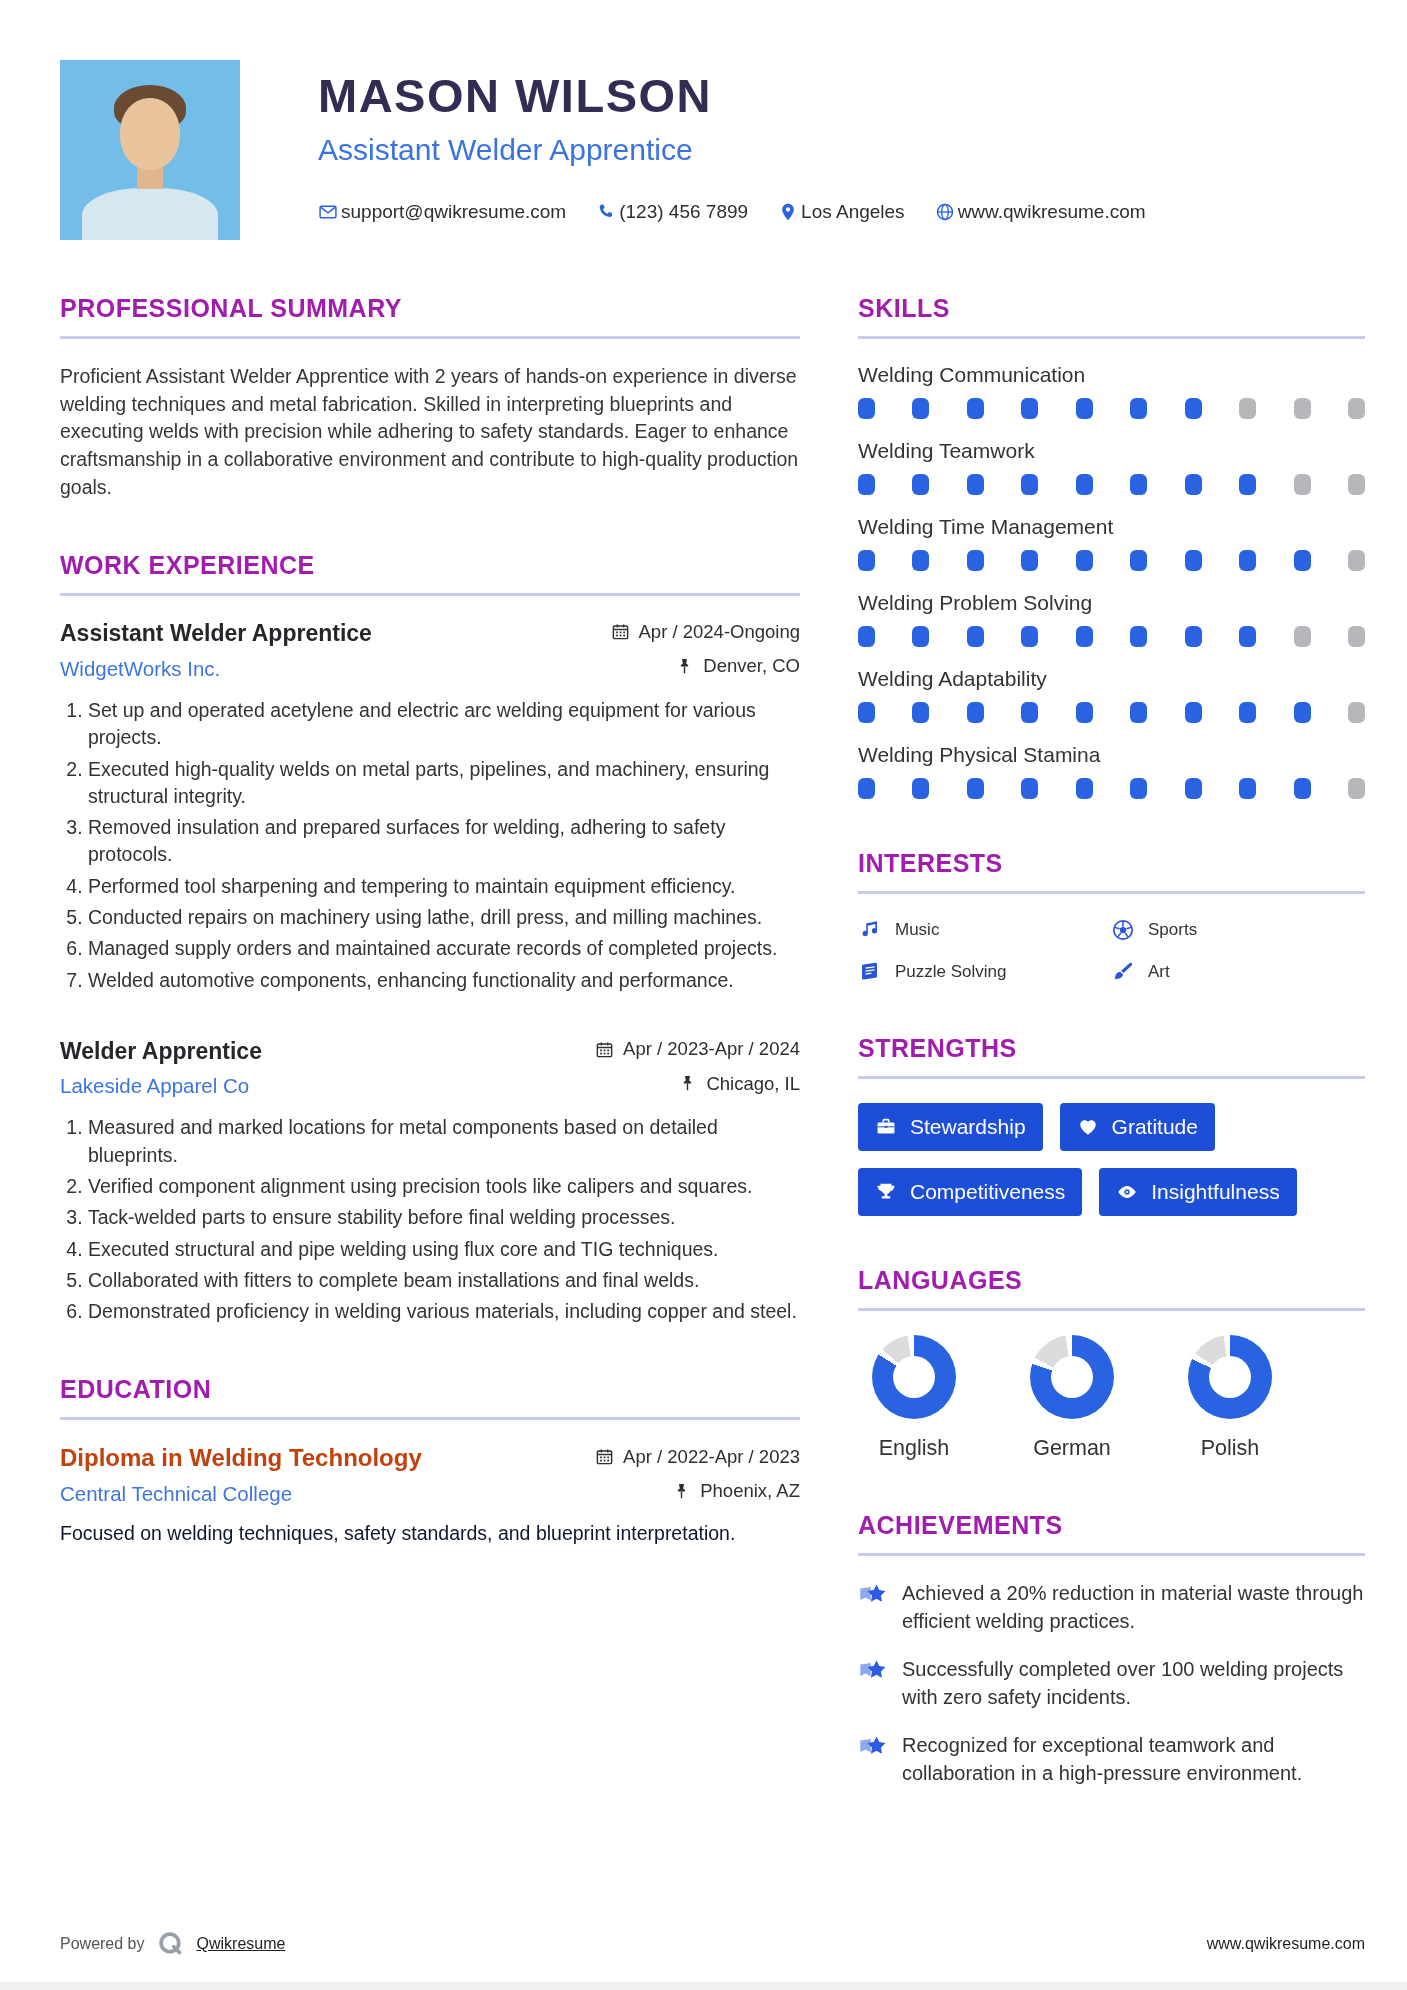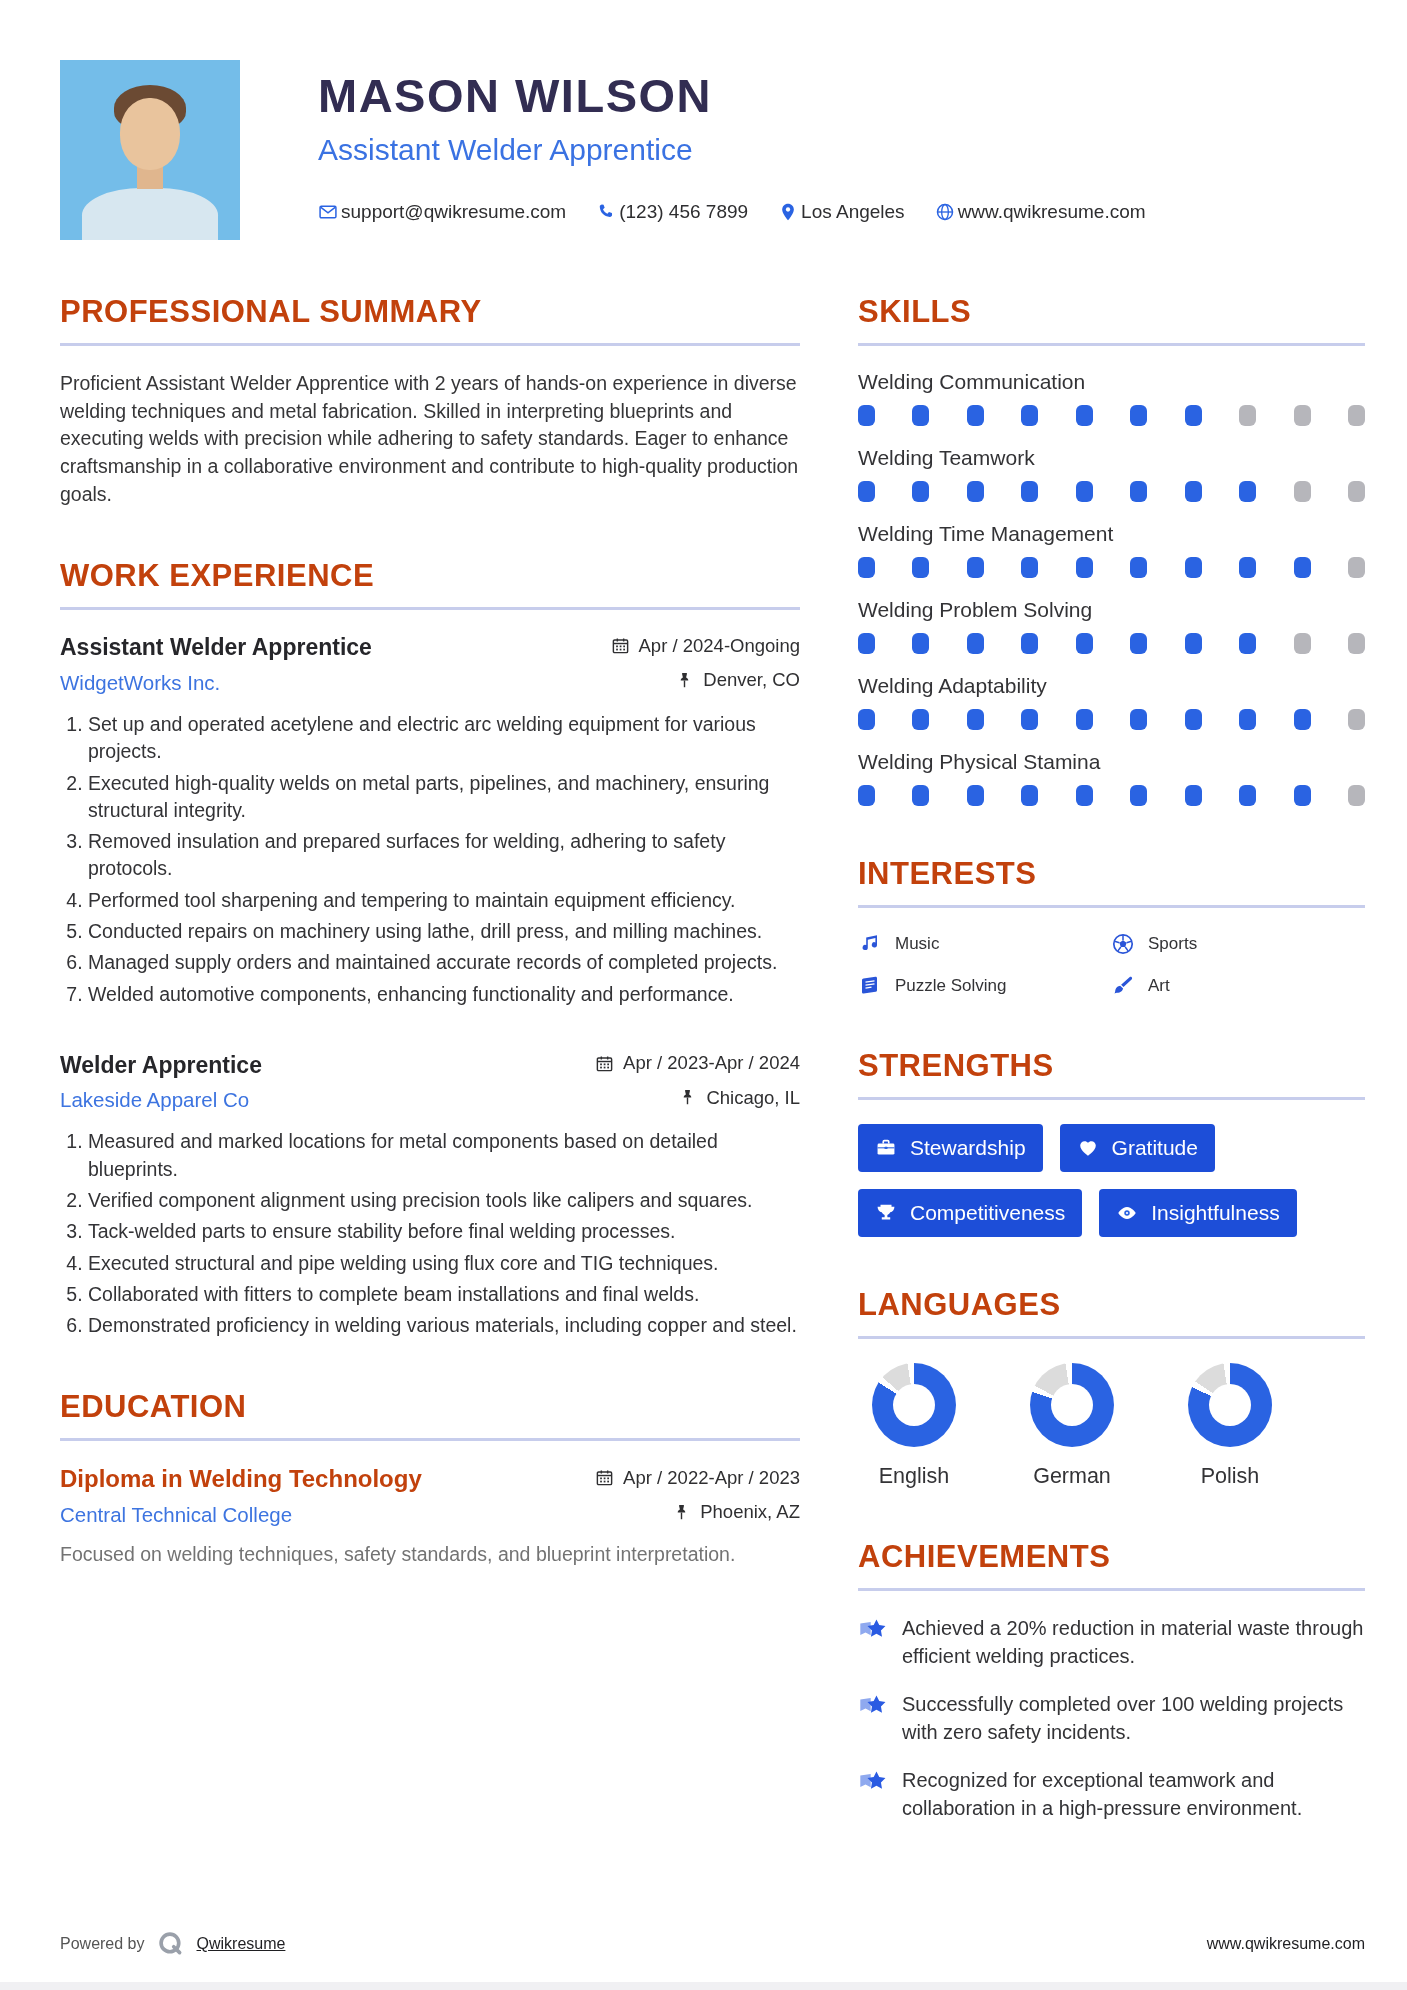--- a/index.html
+++ b/index.html
@@ -23,38 +23,38 @@
   .contact-row { display:flex; align-items:center; gap:30px; margin-top:34px; }
   .contact-item { display:flex; align-items:center; gap:3px; font-size:19px; color:#2e2e30; }
   .contact-item .ic { color:#2a63e2; }
 
   
   .columns { display:flex; gap:58px; margin-top:54px; }
   .left-col  { width:740px; flex:none; }
   .right-col { width:507px; flex:none; }
 
   h2.section-heading {
-    font-size:31px; font-weight:700; color:#c2410c; letter-spacing:.5px;
+    font-size:25px; font-weight:700; color:#a21caf; letter-spacing:.5px;
     padding-bottom:13px; border-bottom:3px solid #c7cdec; margin-bottom:24px;
   }
   .section { margin-bottom:50px; }
 
   .summary-text { font-size:19.5px; line-height:1.42; color:#363638; }
 
   
   .job { margin-bottom:44px; }
   .job-head { display:flex; justify-content:space-between; align-items:baseline; }
   .job-title { font-size:23px; font-weight:700; color:#26262a; }
   .degree-title { font-size:24px; font-weight:700; color:#c2410c; }
   .job-meta { display:flex; align-items:center; gap:9px; font-size:18.5px; color:#2f2f31; }
   .job-sub { display:flex; justify-content:space-between; align-items:baseline; margin-top:8px; }
   .company-link { font-size:20.5px; color:#3d74e0; }
   .job ol, .bullets { margin-top:16px; padding-left:28px; }
   .bullets li { font-size:19.5px; line-height:1.4; color:#333336; margin-bottom:4px; }
-  .edu-desc { font-size:19.5px; line-height:1.42; color:#737373; margin-top:14px; }
+  .edu-desc { font-size:19.5px; line-height:1.42; color:#0f172a; margin-top:14px; }
 
   
   .skill { margin-bottom:20px; }
   .skill-label { font-size:21px; color:#333336; margin-bottom:11px; }
   .skill-dots { display:flex; justify-content:space-between; }
   .dot { width:17px; height:21px; border-radius:6px; background:#b6b6bb; }
   .dot.on { background:#2a63e2; }
 
   
   .interests-grid { display:grid; grid-template-columns:253px 1fr; row-gap:18px; }

